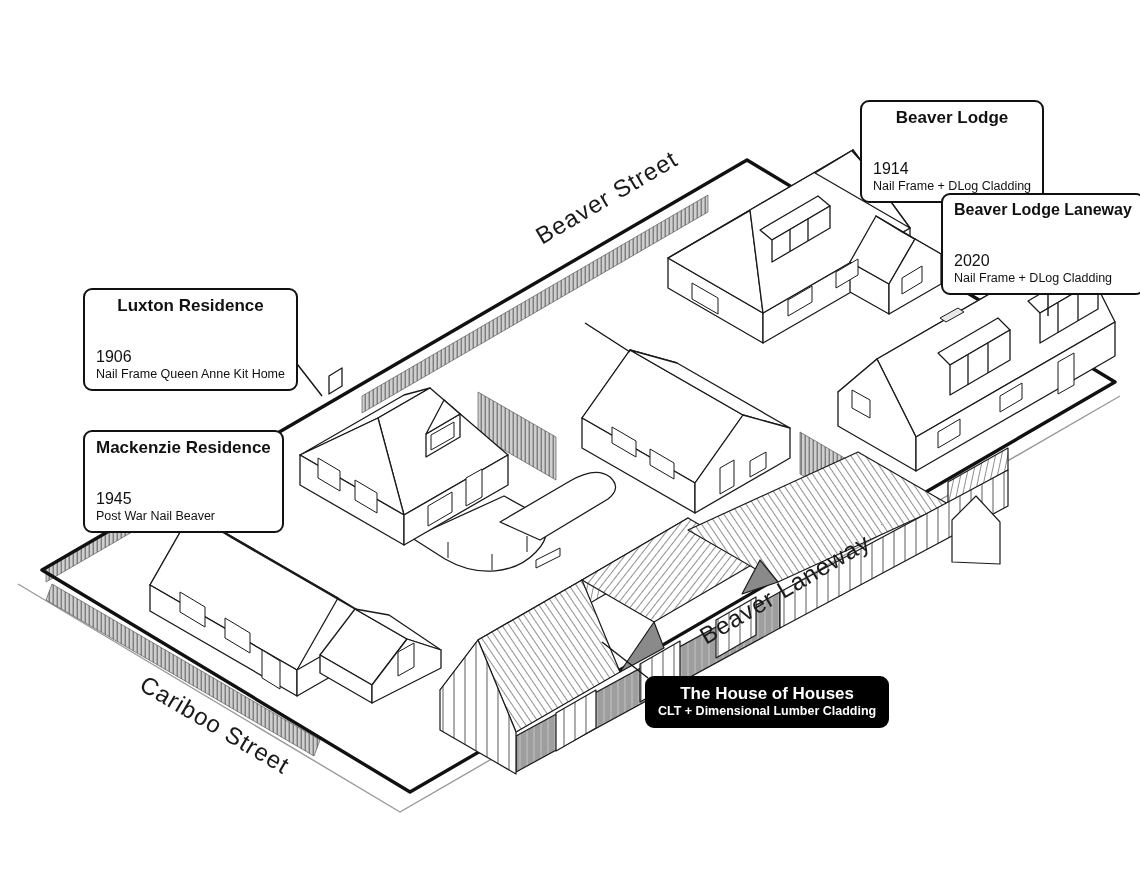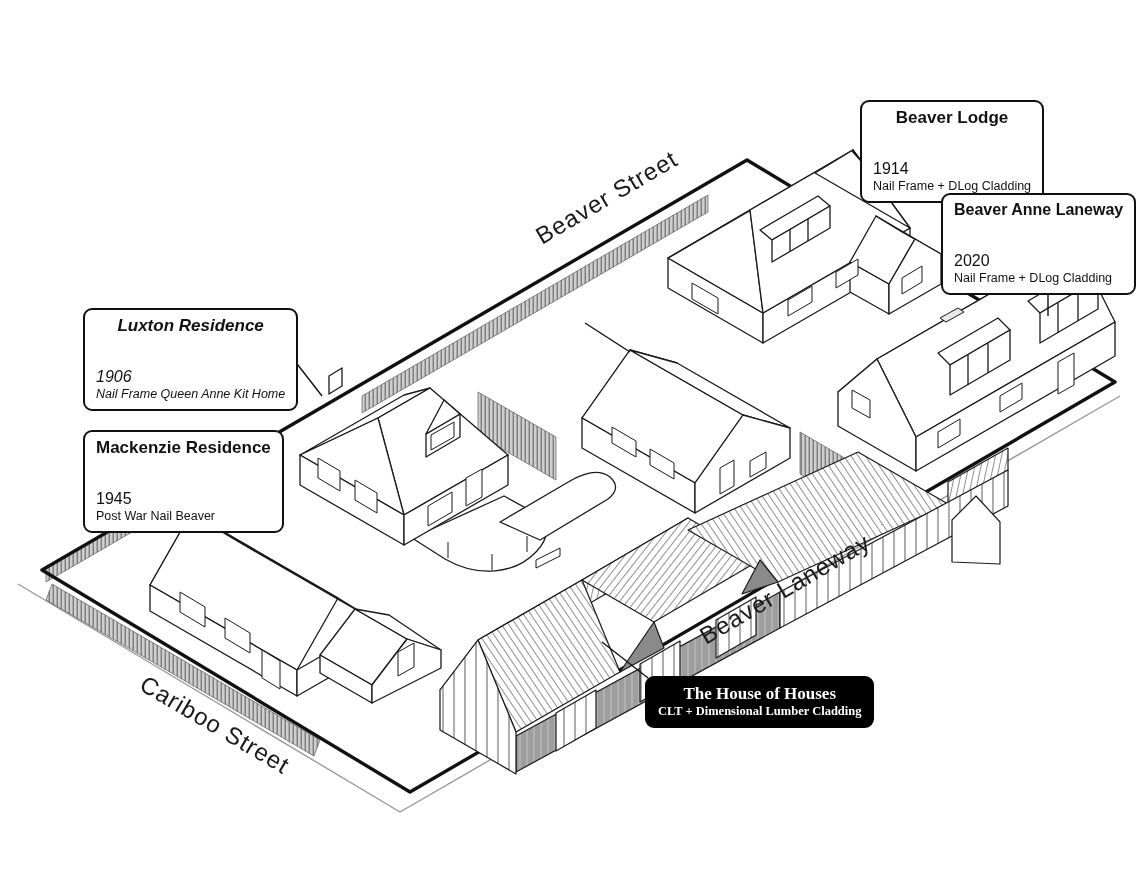--- a/index.html
+++ b/index.html
@@ -4,31 +4,31 @@
 <style>
   html,body{margin:0;padding:0;background:#fff;}
   #stage{position:relative;width:1140px;height:881px;background:#fff;overflow:hidden;
          font-family:"Liberation Sans",sans-serif;color:#111;}
   #drawing{position:absolute;left:0;top:0;width:1140px;height:881px;}
   .callout{position:absolute;display:inline-block;background:#fff;border:2px solid #111;
            border-radius:9px;padding:6px 11px 7px 11px;white-space:nowrap;line-height:1.18;z-index:5;}
   .callout .t{font-size:17px;font-weight:bold;text-align:center;}
   .callout .y{font-size:16px;margin-top:32px;}
   .callout .c{font-size:12.5px;}
-  .callout.dark{background:#000;border-color:#000;color:#fff;font-family:Liberation Serif, serif;}
+  .callout.dark{background:#000;border-color:#000;color:#fff;}
   .callout.dark .c{font-weight:bold;}
   .street{position:absolute;font-size:24px;color:#1a1a1a;white-space:nowrap;
           transform-origin:0 50%;letter-spacing:1px;z-index:4;}
   #street-beaver{left:538px;top:224px;transform:rotate(-30.5deg);}
   #street-cariboo{left:142px;top:668px;transform:rotate(30.5deg);}
   #street-laneway{left:702px;top:624px;transform:rotate(-30.5deg);}
   #cb-beaver-lodge{left:860px;top:100px;}
   #cb-beaver-lodge-laneway{left:941px;top:193px;}
   #cb-tanglewood{left:373px;top:257px;}
-  #cb-luxton{left:83px;top:308px;font-style:italic;}
+  #cb-luxton{left:83px;top:288px;}
   #cb-mackenzie{left:83px;top:430px;}
   #cb-hoh{left:645px;top:676px;}
   svg *{vector-effect:non-scaling-stroke;}
 </style>
 </head>
 <body>
 
 <div id="stage">
 
 <svg id="drawing" viewBox="0 0 1140 881" xmlns="http://www.w3.org/2000/svg">
@@ -217,21 +217,21 @@
 <span class="street" id="street-cariboo">Cariboo Street</span>
 <span class="street" id="street-laneway">Beaver Laneway</span>
 
 <div class="callout" id="cb-beaver-lodge">
   <div class="t">Beaver Lodge</div>
   <div class="y">1914</div>
   <div class="c">Nail Frame + DLog Cladding</div>
 </div>
 
 <div class="callout" id="cb-beaver-lodge-laneway">
-  <div class="t" style="font-size:16px">Beaver Anne Laneway</div>
+  <div class="t" style="font-size:16px">Beaver Lodge Laneway</div>
   <div class="y">2020</div>
   <div class="c">Nail Frame + DLog Cladding</div>
 </div>
 
 
 <div class="callout" id="cb-luxton">
   <div class="t">Luxton Residence</div>
   <div class="y">1906</div>
   <div class="c">Nail Frame Queen Anne Kit Home</div>
 </div>

